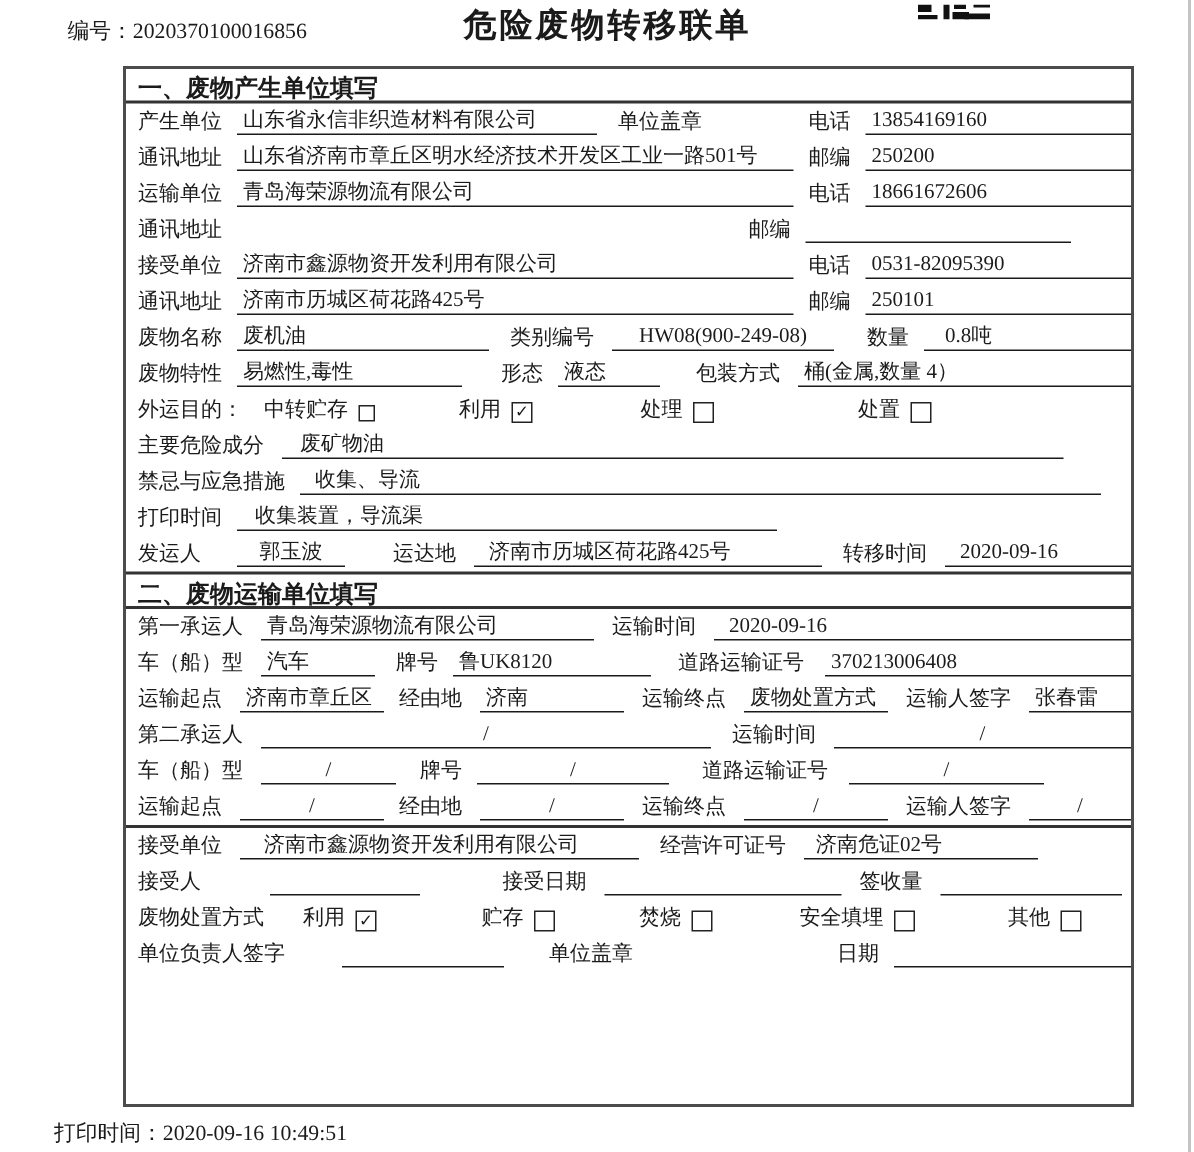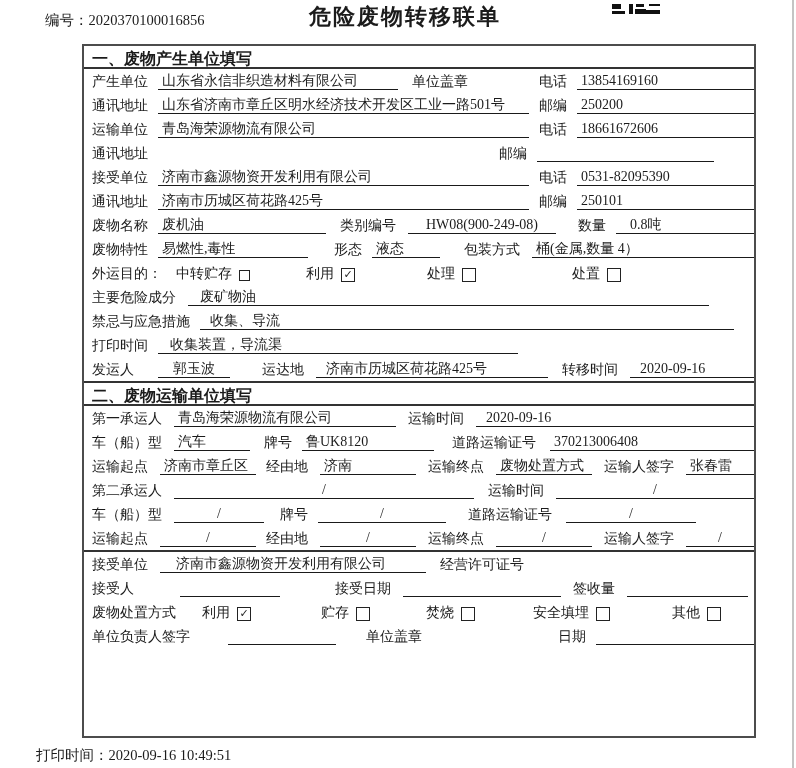--- a/index.html
+++ b/index.html
@@ -243,20 +243,21 @@
       <span class="u center grow">/</span>
     </div>
   </div>
 
   <div class="section">
 
     <div class="row">
       <span class="lbl" style="width:62px">接受单位</span>
       <span class="u" style="width:266px;padding-left:16px">济南市鑫源物资开发利用有限公司</span>
       <span class="lbl" style="margin-left:14px;width:90px">经营许可证号</span>
+      <span class="u grow" style="margin-right:62px;padding-left:8px">济南危证02号</span>
     </div>
 
     <div class="row">
       <span class="lbl" style="width:62px">接受人</span>
       <span class="u" style="width:100px;margin-left:20px"></span>
       <span class="lbl" style="margin-left:55px;width:62px">接受日期</span>
       <span class="u" style="width:158px"></span>
       <span class="lbl" style="margin-left:12px;width:48px">签收量</span>
       <span class="u grow" style="margin-right:6px"></span>
     </div>

